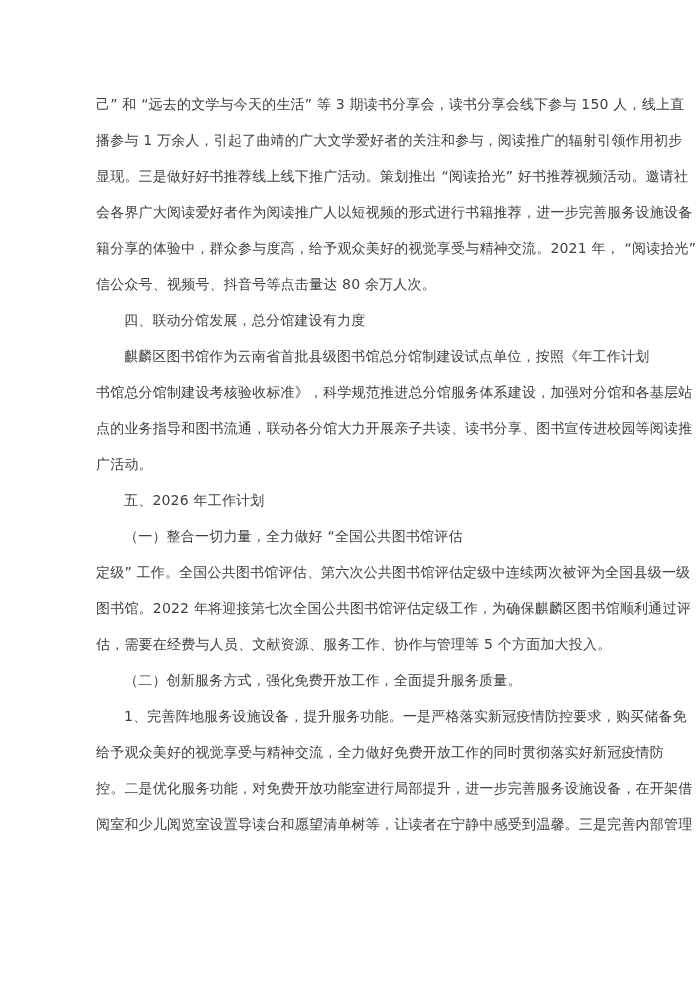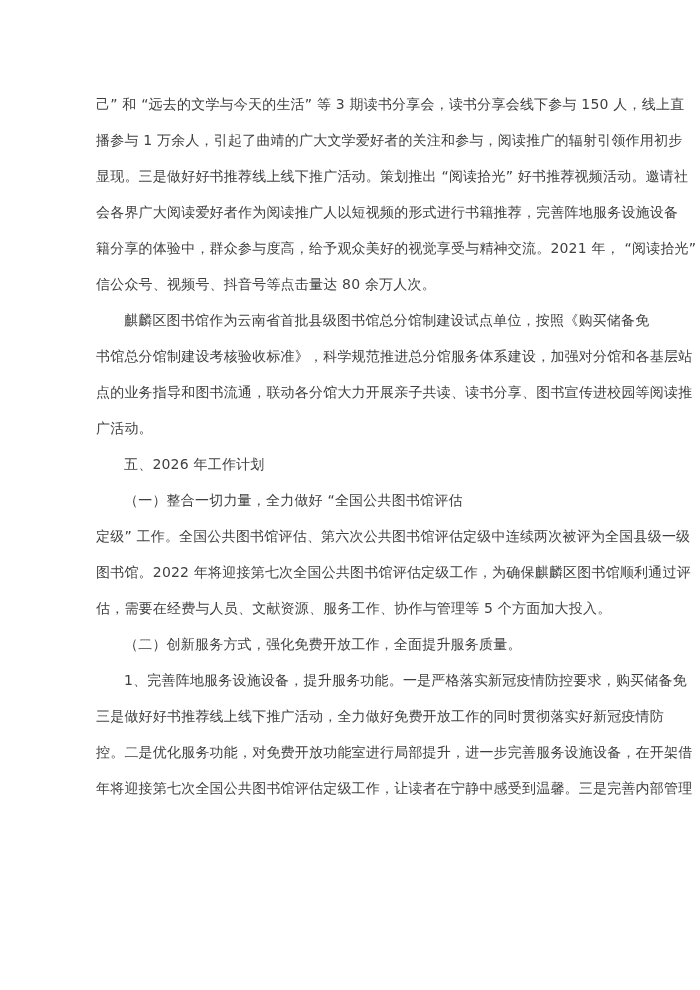--- a/index.html
+++ b/index.html
@@ -33,31 +33,32 @@
   }
 </style>
 </head>
 <body>
 
 <div class="page">
   <div class="text-block">
     <div class="line">己” 和 “远去的文学与今天的生活” 等 3 期读书分享会，读书分享会线下参与 150 人，线上直</div>
     <div class="line">播参与 1 万余人，引起了曲靖的广大文学爱好者的关注和参与，阅读推广的辐射引领作用初步</div>
     <div class="line">显现。三是做好好书推荐线上线下推广活动。策划推出 “阅读拾光” 好书推荐视频活动。邀请社</div>
-    <div class="line">会各界广大阅读爱好者作为阅读推广人以短视频的形式进行书籍推荐，完善阵地服务设施设备</div>
+    <div class="line">会各界广大阅读爱好者作为阅读推广人以短视频的形式进行书籍推荐，进一步完善服务设施设备</div>
     <div class="line">籍分享的体验中，群众参与度高，给予观众美好的视觉享受与精神交流。2021 年， “阅读拾光”</div>
     <div class="line">信公众号、视频号、抖音号等点击量达 80 余万人次。</div>
-    <div class="line ind">麒麟区图书馆作为云南省首批县级图书馆总分馆制建设试点单位，按照《购买储备免</div>
+    <div class="line ind">四、联动分馆发展，总分馆建设有力度</div>
+    <div class="line ind">麒麟区图书馆作为云南省首批县级图书馆总分馆制建设试点单位，按照《年工作计划</div>
     <div class="line">书馆总分馆制建设考核验收标准》，科学规范推进总分馆服务体系建设，加强对分馆和各基层站</div>
     <div class="line">点的业务指导和图书流通，联动各分馆大力开展亲子共读、读书分享、图书宣传进校园等阅读推</div>
     <div class="line">广活动。</div>
     <div class="line ind">五、2026 年工作计划</div>
     <div class="line ind">（一）整合一切力量，全力做好 “全国公共图书馆评估</div>
     <div class="line">定级” 工作。全国公共图书馆评估、第六次公共图书馆评估定级中连续两次被评为全国县级一级</div>
     <div class="line">图书馆。2022 年将迎接第七次全国公共图书馆评估定级工作，为确保麒麟区图书馆顺利通过评</div>
     <div class="line">估，需要在经费与人员、文献资源、服务工作、协作与管理等 5 个方面加大投入。</div>
     <div class="line ind">（二）创新服务方式，强化免费开放工作，全面提升服务质量。</div>
     <div class="line ind">1、完善阵地服务设施设备，提升服务功能。一是严格落实新冠疫情防控要求，购买储备免</div>
-    <div class="line">三是做好好书推荐线上线下推广活动，全力做好免费开放工作的同时贯彻落实好新冠疫情防</div>
+    <div class="line">给予观众美好的视觉享受与精神交流，全力做好免费开放工作的同时贯彻落实好新冠疫情防</div>
     <div class="line">控。二是优化服务功能，对免费开放功能室进行局部提升，进一步完善服务设施设备，在开架借</div>
-    <div class="line">年将迎接第七次全国公共图书馆评估定级工作，让读者在宁静中感受到温馨。三是完善内部管理</div>
+    <div class="line">阅室和少儿阅览室设置导读台和愿望清单树等，让读者在宁静中感受到温馨。三是完善内部管理</div>
   </div>
 </div>
 
 </body></html>

